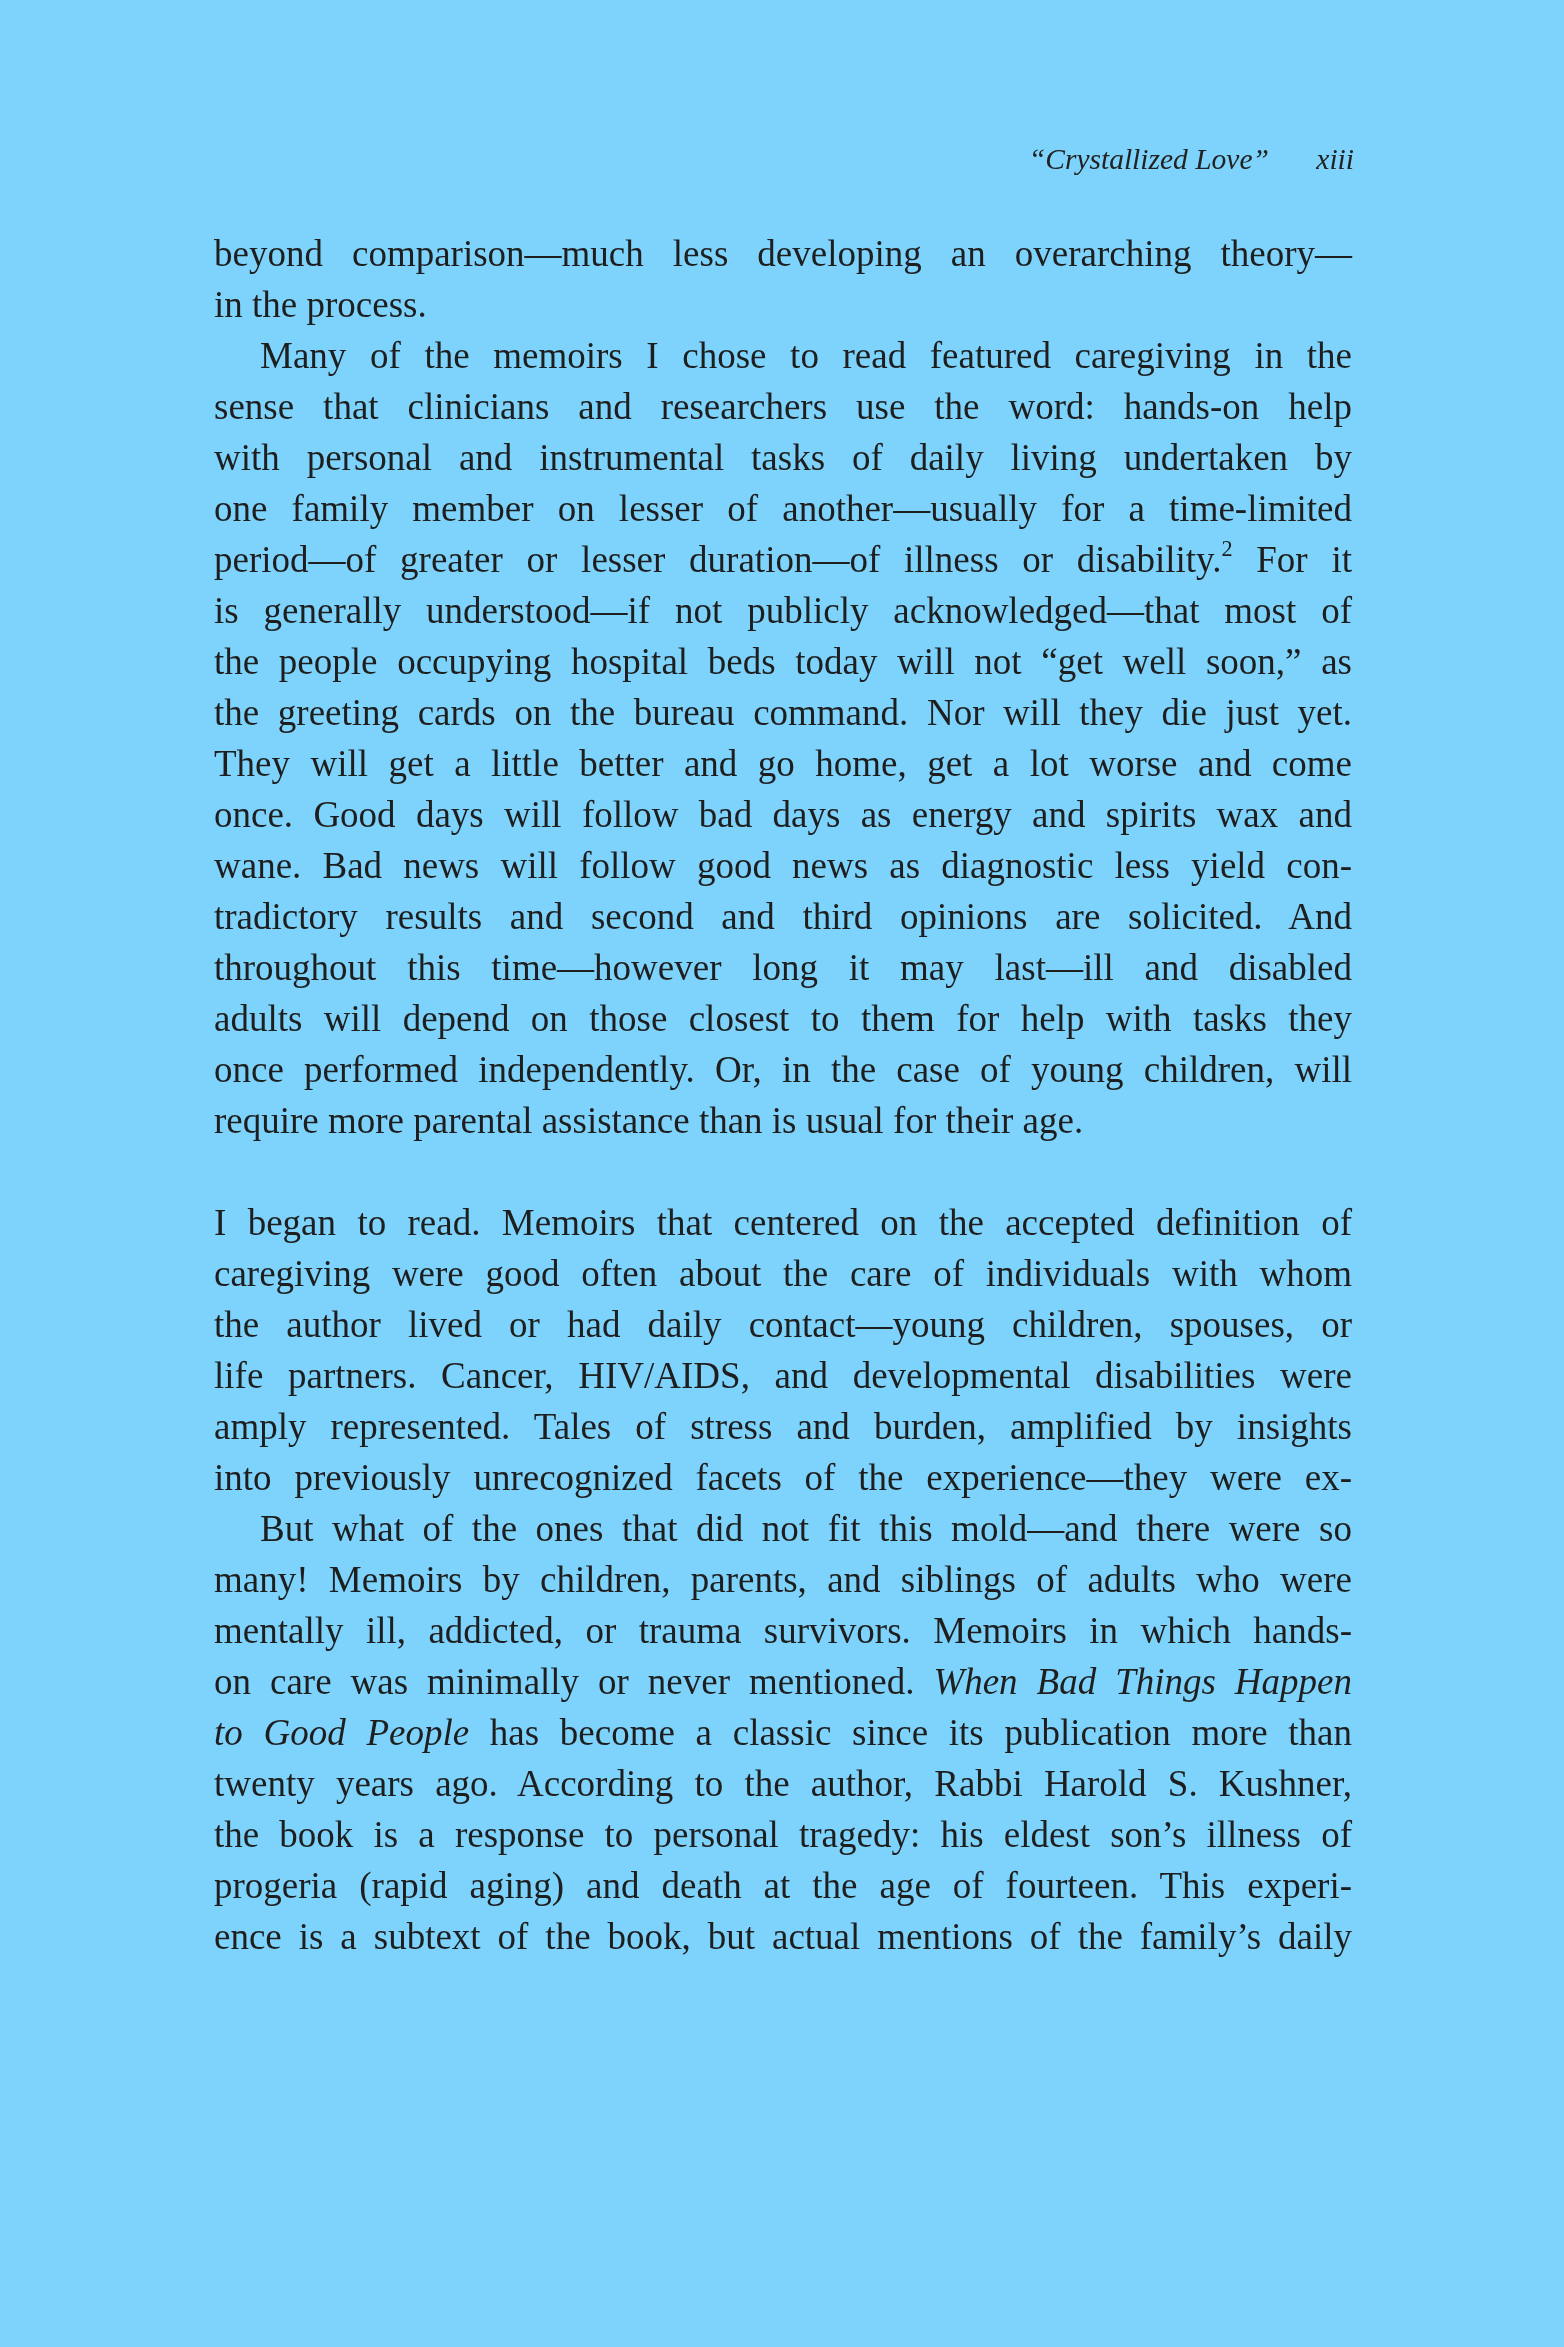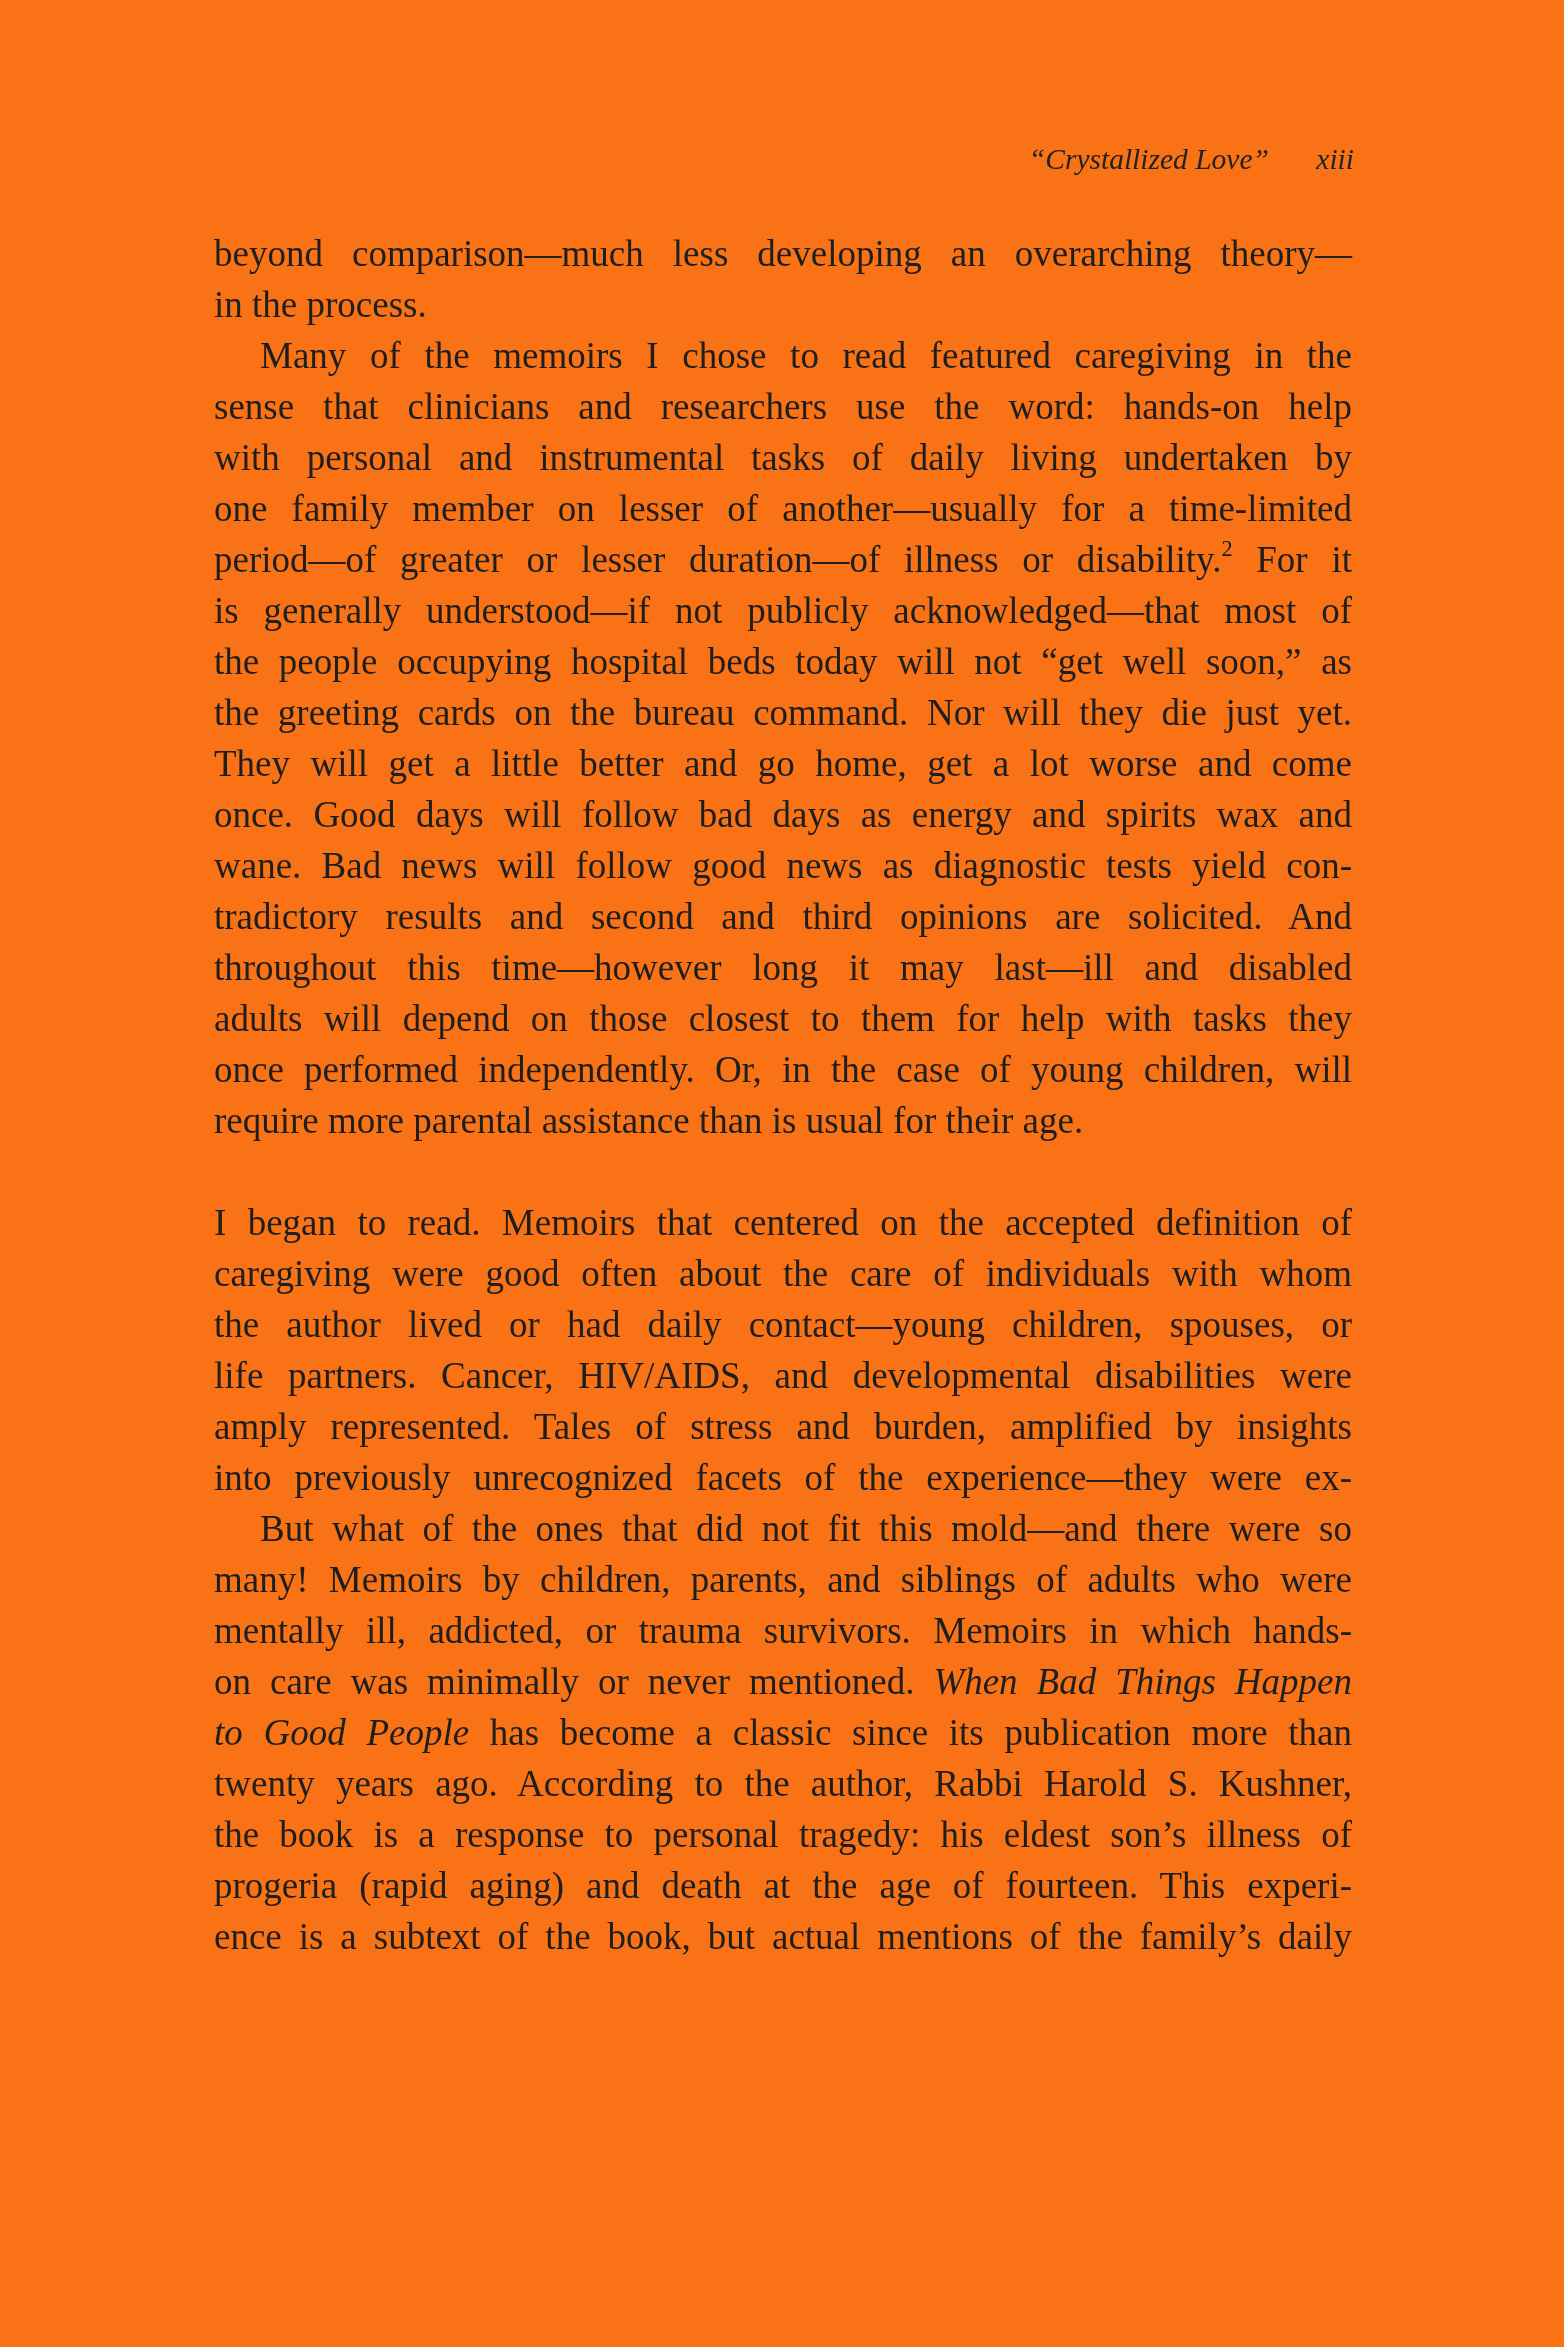--- a/index.html
+++ b/index.html
@@ -1,17 +1,17 @@
 <!DOCTYPE html>
 <html style="font-size:15px"><head>
 <meta charset="utf-8">
 <style>
   html, body { margin: 0; padding: 0; background: #ffffff; }
   body { width: 1565px; height: 2347px; position: relative; overflow: hidden; }
-  .page { position: absolute; left: 0; top: 0; width: 1565px; height: 2347px; background: #f97316; }
+  .page { position: absolute; left: 0; top: 0; width: 1565px; height: 2347px; background: #7dd3fc; }
   .running-head {
     position: absolute; top: 143px; right: 211px;
     font-family: "Liberation Serif", "DejaVu Serif", serif;
     font-style: italic; font-size: 29.5px; color: #222;
     white-space: nowrap;
   }
   .running-head .title { margin-right: 40px; }
   .body {
     position: absolute; left: 214px; top: 228px; width: 1138px;
     font-family: "Liberation Serif", "DejaVu Serif", serif;
@@ -45,21 +45,21 @@
       <span class="line indent">Many of the memoirs I chose to read featured caregiving in the</span>
       <span class="line">sense that clinicians and researchers use the word: hands-on help</span>
       <span class="line">with personal and instrumental tasks of daily living undertaken by</span>
       <span class="line">one family member on lesser of another—usually for a time-limited</span>
       <span class="line"><span>period—of greater or lesser duration—of illness or disability.</span><sup>2</sup><span> For it</span></span>
       <span class="line">is generally understood—if not publicly acknowledged—that most of</span>
       <span class="line">the people occupying hospital beds today will not “get well soon,” as</span>
       <span class="line">the greeting cards on the bureau command. Nor will they die just yet.</span>
       <span class="line">They will get a little better and go home, get a lot worse and come</span>
       <span class="line">once. Good days will follow bad days as energy and spirits wax and</span>
-      <span class="line">wane. Bad news will follow good news as diagnostic tests yield con-</span>
+      <span class="line">wane. Bad news will follow good news as diagnostic less yield con-</span>
       <span class="line">tradictory results and second and third opinions are solicited. And</span>
       <span class="line">throughout this time—however long it may last—ill and disabled</span>
       <span class="line">adults will depend on those closest to them for help with tasks they</span>
       <span class="line">once performed independently. Or, in the case of young children, will</span>
       <span class="line last">require more parental assistance than is usual for their age.</span>
     </div>
 
     <span class="gap"></span>
 
     <div>

